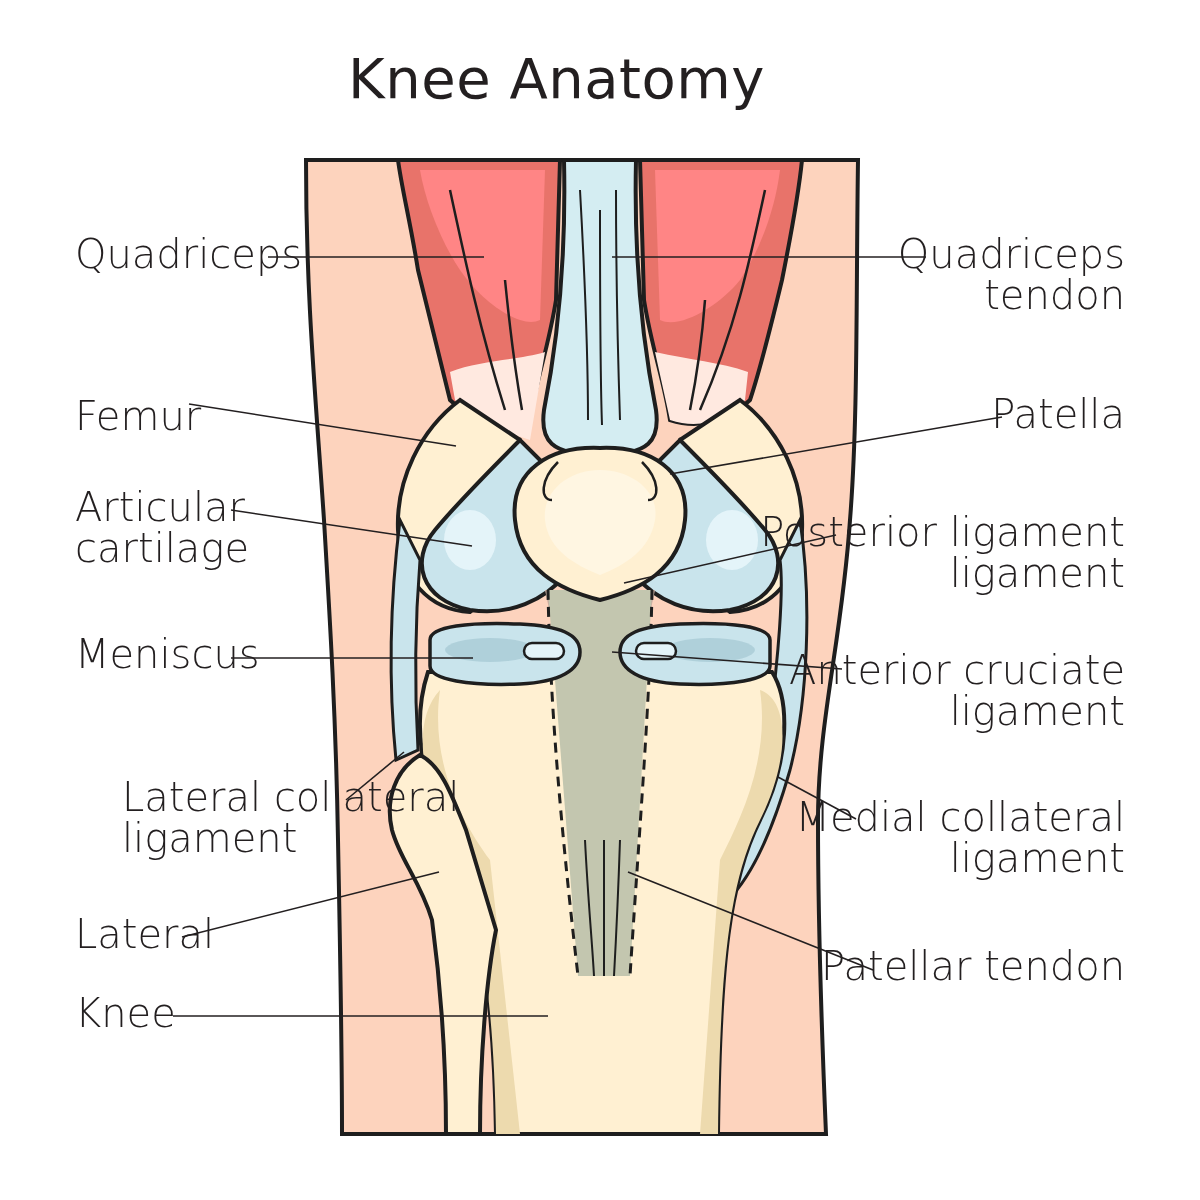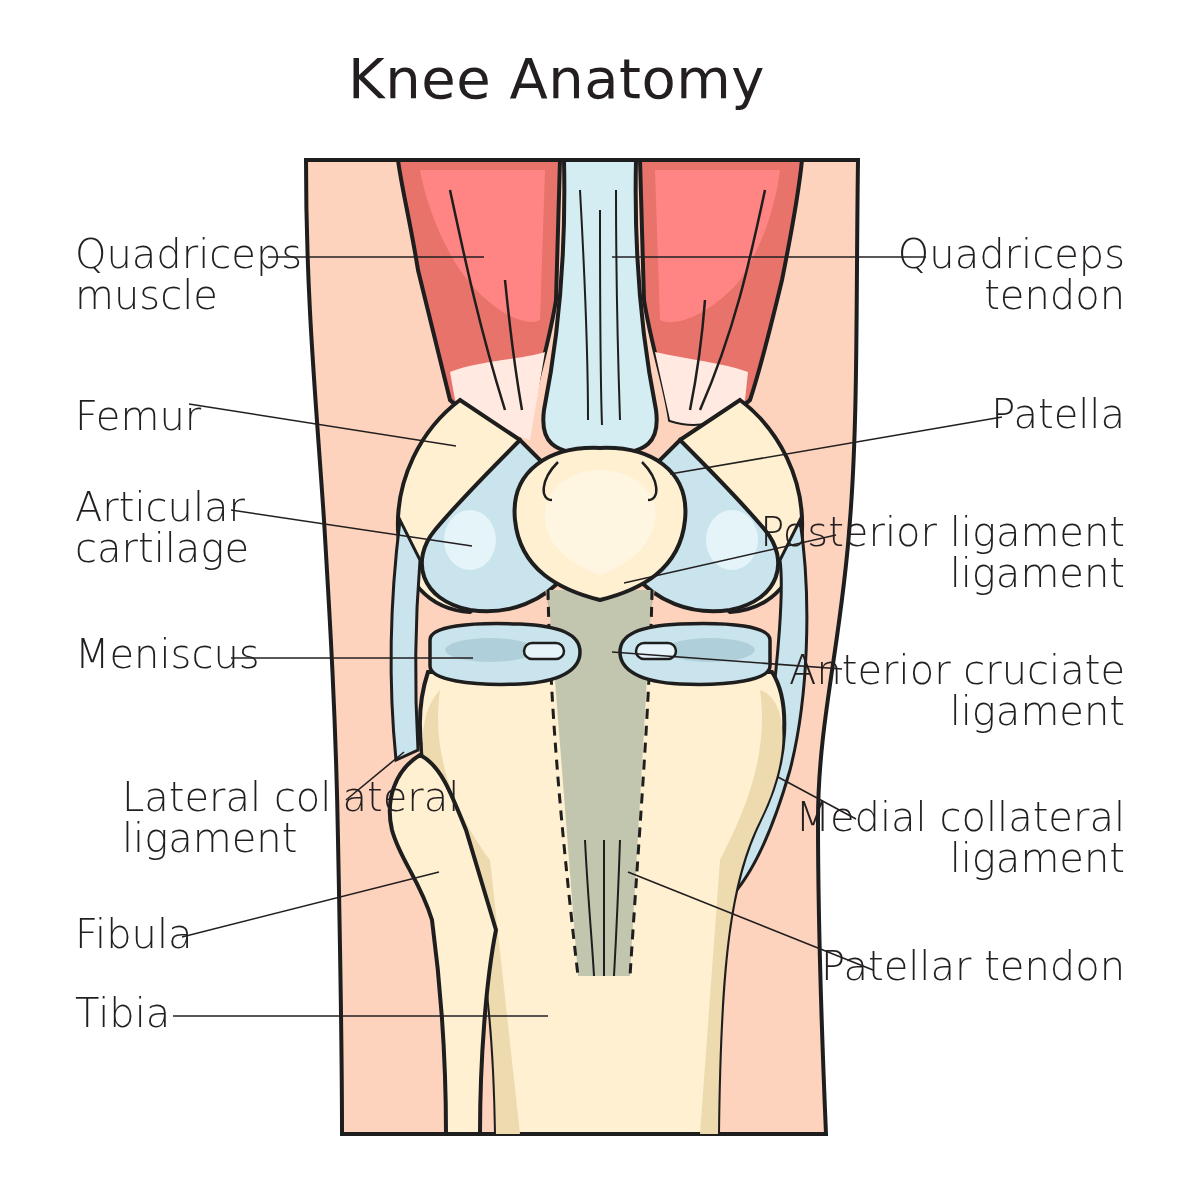--- a/index.html
+++ b/index.html
@@ -115,41 +115,40 @@
     <line x1="670" y1="474" x2="1002" y2="417"></line>
     <line x1="624" y1="583" x2="836" y2="535"></line>
     <line x1="612" y1="652" x2="842" y2="669"></line>
     <line x1="778" y1="777" x2="856" y2="819"></line>
     <line x1="628" y1="872" x2="873" y2="970"></line>
   </g>
 </svg>
 
 <div class="label left" style="left:75px; top:234px;">
   <span>Quadriceps</span>
-  <span>muscle</span>
 </div>
 <div class="label left" style="left:75px; top:396px;text-align:right;">
   <span>Femur</span>
 </div>
 <div class="label left" style="left:75px; top:487px;">
   <span>Articular</span>
   <span>cartilage</span>
 </div>
 <div class="label left" style="left:75px; top:634px;text-align:right;">
   <span>Meniscus</span>
 </div>
 <div class="label left" style="left:75px; top:777px;margin-left:47px;">
   <span>Lateral collateral</span>
   <span>ligament</span>
 </div>
 <div class="label left" style="left:75px; top:914px;">
-  <span>Fibula</span>
+  <span>Lateral</span>
 </div>
 <div class="label left" style="left:75px; top:993px;">
-  <span>Tibia</span>
+  <span>Knee</span>
 </div>
 
 <div class="label right" style="right:75px; top:234px;">
   <span>Quadriceps</span>
   <span>tendon</span>
 </div>
 <div class="label right" style="right:75px; top:394px;">
   <span>Patella</span>
 </div>
 <div class="label right" style="right:75px; top:512px;">

